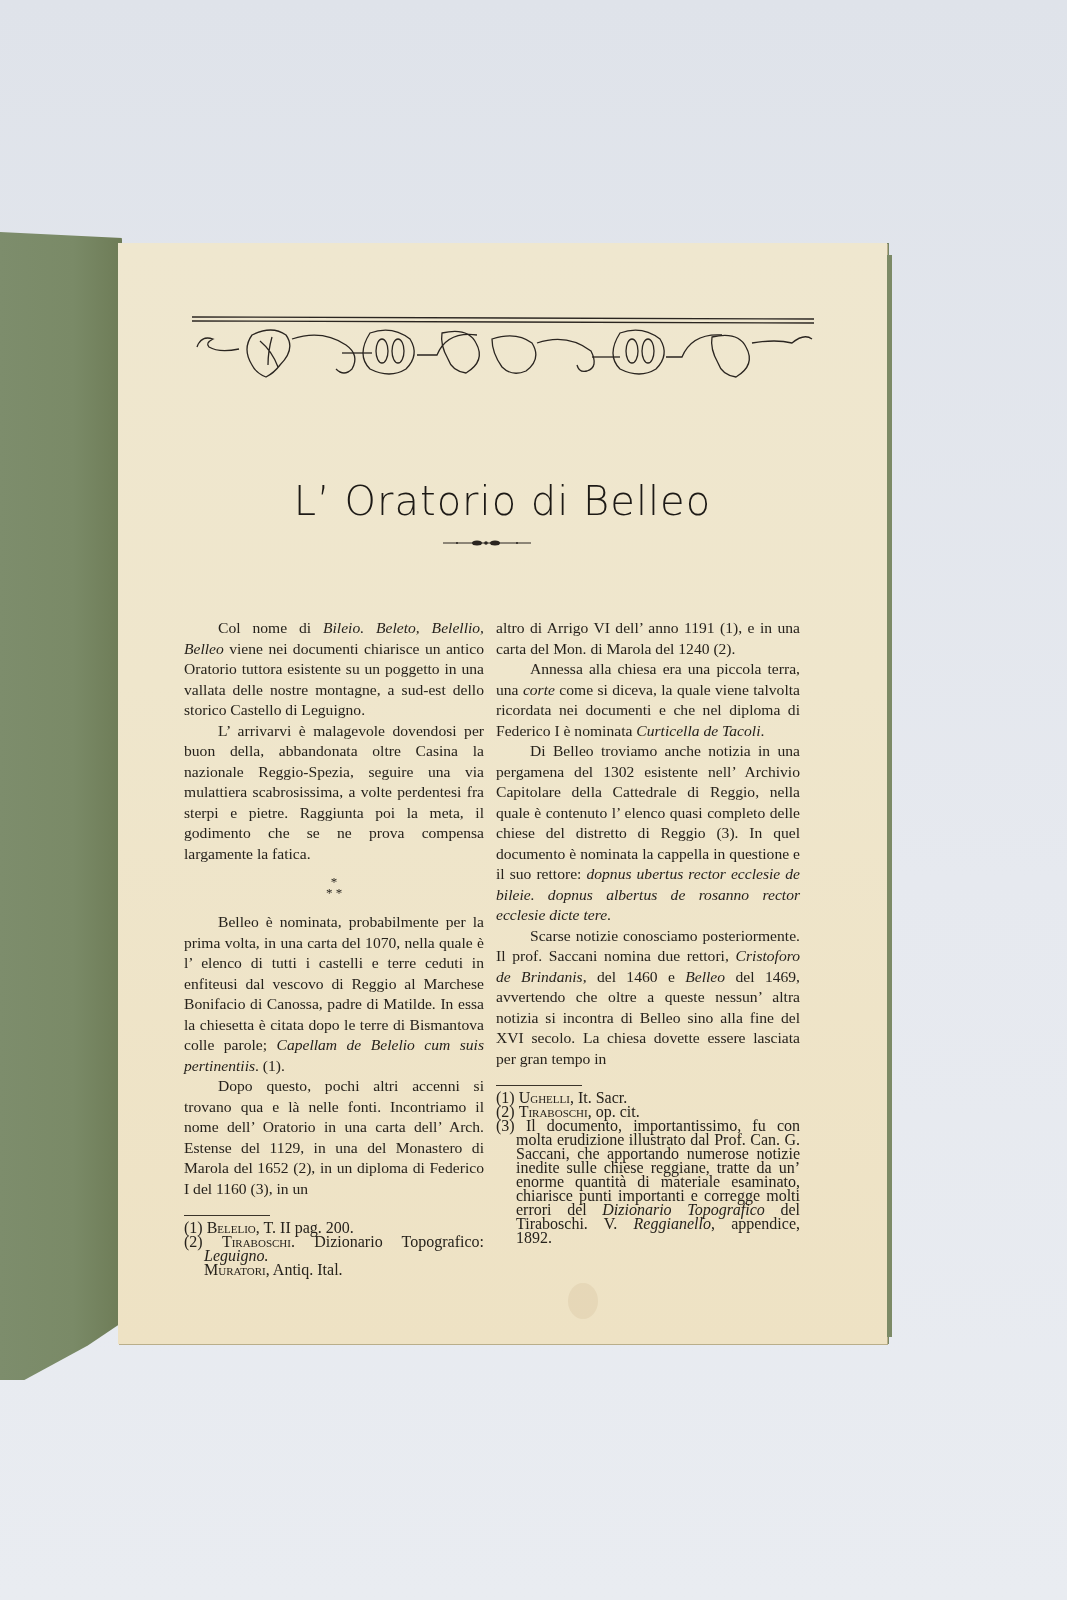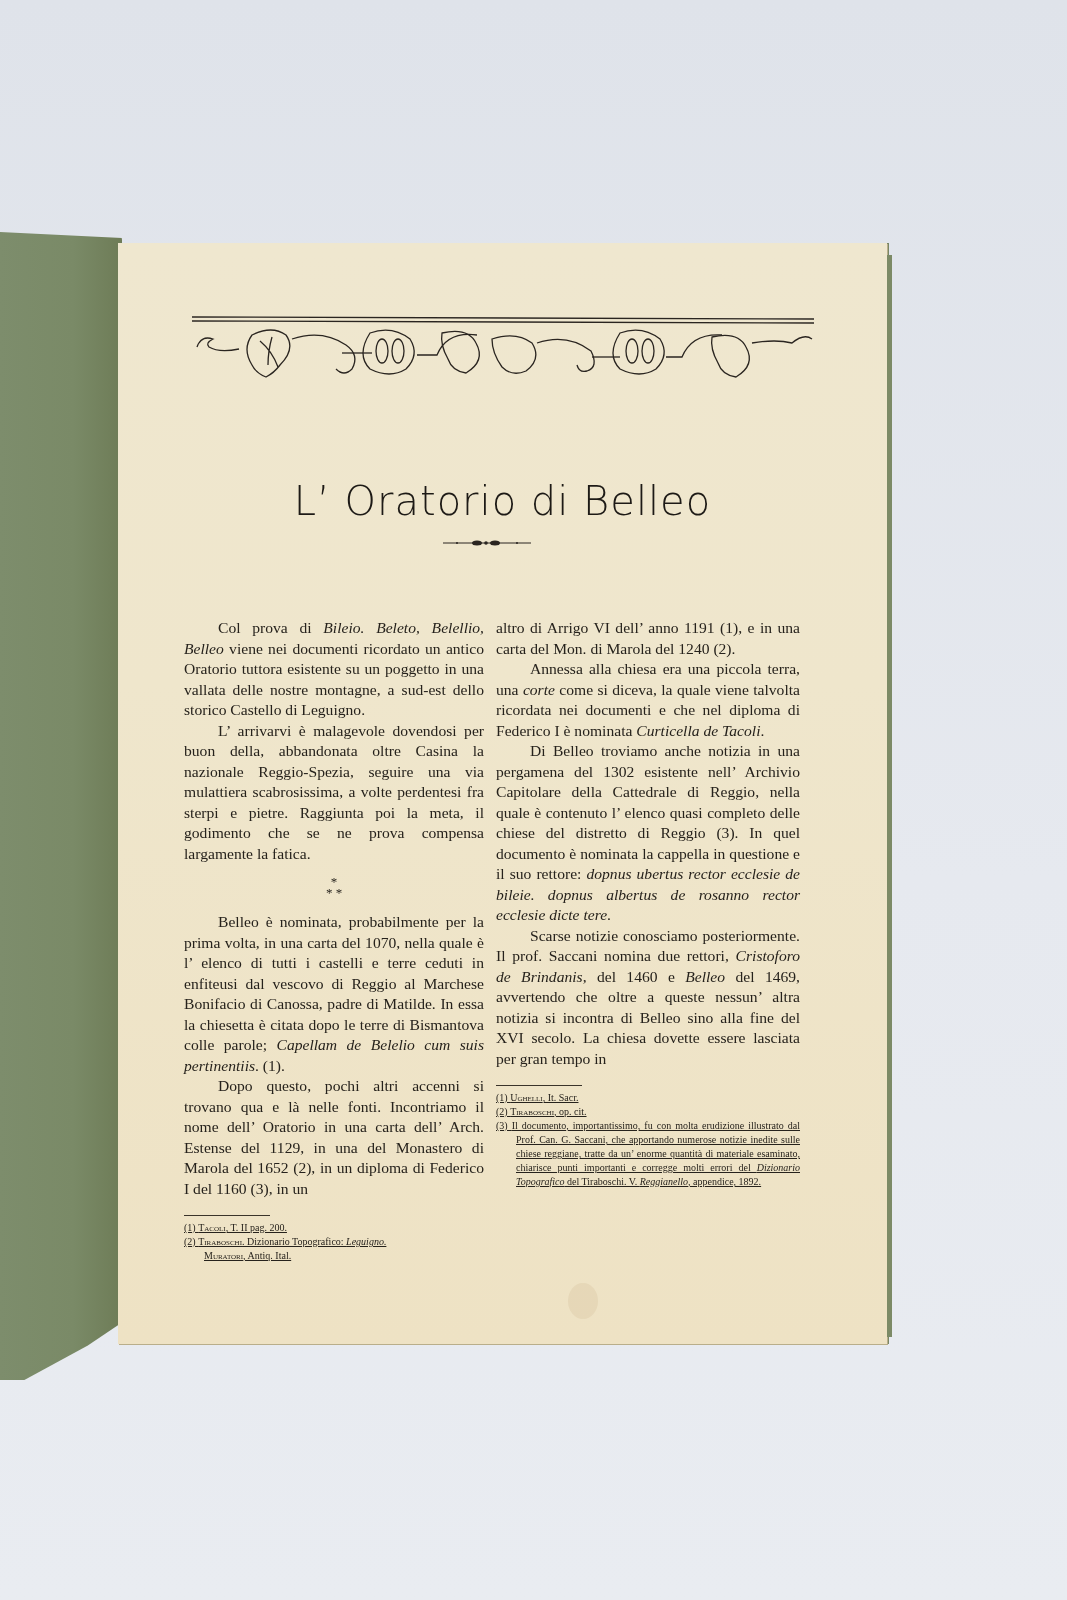--- a/index.html
+++ b/index.html
@@ -36,21 +36,21 @@
       position: absolute; top: 375px; width: 300px; color: #26221c;
       font-size: 15.6px; line-height: 20.5px; text-align: justify;
     }
     .col-left { left: 66px; }
     .col-right { left: 378px; width: 304px; }
     .col p { margin: 0; text-indent: 34px; }
     .col p.noindent { text-indent: 0; font-family: Liberation Serif, serif; }
     .asterism { text-align: center; font-size: 13px; line-height: 11px; margin: 12px 0 14px 0; }
     .asterism span { display: block; }
     .fn-rule { width: 86px; border-top: 1px solid #3a342a; margin: 16px 0 5px 0; }
-    .fn { font-size: 10px; line-height: 14px; text-decoration: underline; }
+    .fn { font-size: 16px; line-height: 14px; }
     .fn div { padding-left: 20px; text-indent: -20px; }
     .sc { font-variant: small-caps; }
     i { font-style: italic; }
     .stain { position: absolute; border-radius: 50%; background: rgba(170,140,90,0.12); }
   </style>
 </head>
 <body>
 
 <div class="cover"></div>
 
@@ -87,31 +87,31 @@
   <svg class="title-rule" viewBox="0 0 88 10">
     <line x1="0" y1="5" x2="88" y2="5" stroke="#2a2520" stroke-width="1"></line>
     <ellipse cx="34" cy="5" rx="5" ry="2.5" fill="#2a2520"></ellipse>
     <circle cx="43" cy="5" r="1.8" fill="#2a2520"></circle>
     <ellipse cx="52" cy="5" rx="5" ry="2.5" fill="#2a2520"></ellipse>
     <circle cx="14" cy="5" r="1" fill="#2a2520"></circle>
     <circle cx="74" cy="5" r="1" fill="#2a2520"></circle>
   </svg>
 
   <div class="col col-left">
-    <p><span>Col prova di </span><i>Bileio. Beleto, Belellio, Belleo</i><span> viene nei documenti ricordato un antico Oratorio tuttora esistente su un poggetto in una vallata delle nostre montagne, a sud-est dello storico Castello di Leguigno.</span></p>
+    <p><span>Col nome di </span><i>Bileio. Beleto, Belellio, Belleo</i><span> viene nei documenti chiarisce un antico Oratorio tuttora esistente su un poggetto in una vallata delle nostre montagne, a sud-est dello storico Castello di Leguigno.</span></p>
     <p>L’ arrivarvi è malagevole dovendosi per buon della, abbandonata oltre Casina la nazionale Reggio-Spezia, seguire una via mulattiera scabrosissima, a volte perdentesi fra sterpi e pietre. Raggiunta poi la meta, il godimento che se ne prova compensa largamente la fatica.</p>
     <div class="asterism">
       <span>*</span>
       <span>* *</span>
     </div>
     <p><span>Belleo è nominata, probabilmente per la prima volta, in una carta del 1070, nella quale è l’ elenco di tutti i castelli e terre ceduti in enfiteusi dal vescovo di Reggio al Marchese Bonifacio di Canossa, padre di Matilde. In essa la chiesetta è citata dopo le terre di Bismantova colle parole; </span><i>Capellam de Belelio cum suis pertinentiis</i><span>. (1).</span></p>
     <p>Dopo questo, pochi altri accenni si trovano qua e là nelle fonti. Incontriamo il nome dell’ Oratorio in una carta dell’ Arch. Estense del 1129, in una del Monastero di Marola del 1652 (2), in un diploma di Federico I del 1160 (3), in un</p>
     <div class="fn-rule"></div>
     <div class="fn">
-      <div><span>(1) </span><span class="sc">Tacoli</span><span>, T. II pag. 200.</span></div>
+      <div><span>(1) </span><span class="sc">Belelio</span><span>, T. II pag. 200.</span></div>
       <div><span>(2) </span><span class="sc">Tiraboschi</span><span>. Dizionario Topografico: </span><i>Leguigno.</i><br><span class="sc">Muratori</span><span>, Antiq. Ital.</span></div>
     </div>
   </div>
 
   <div class="col col-right">
     <p class="noindent">altro di Arrigo VI dell’ anno 1191 (1), e in una carta del Mon. di Marola del 1240 (2).</p>
     <p><span>Annessa alla chiesa era una piccola terra, una </span><i>corte</i><span> come si diceva, la quale viene talvolta ricordata nei documenti e che nel diploma di Federico I è nominata </span><i>Curticella de Tacoli</i><span>.</span></p>
     <p><span>Di Belleo troviamo anche notizia in una pergamena del 1302 esistente nell’ Archivio Capitolare della Cattedrale di Reggio, nella quale è contenuto l’ elenco quasi completo delle chiese del distretto di Reggio (3). In quel documento è nominata la cappella in questione e il suo rettore: </span><i>dopnus ubertus rector ecclesie de bileie. dopnus albertus de rosanno rector ecclesie dicte tere</i><span>.</span></p>
     <p><span>Scarse notizie conosciamo posteriormente. Il prof. Saccani nomina due rettori, </span><i>Cristoforo de Brindanis</i><span>, del 1460 e </span><i>Belleo</i><span> del 1469, avvertendo che oltre a queste nessun’ altra notizia si incontra di Belleo sino alla fine del XVI secolo. La chiesa dovette essere lasciata per gran tempo in</span></p>
     <div class="fn-rule"></div>

